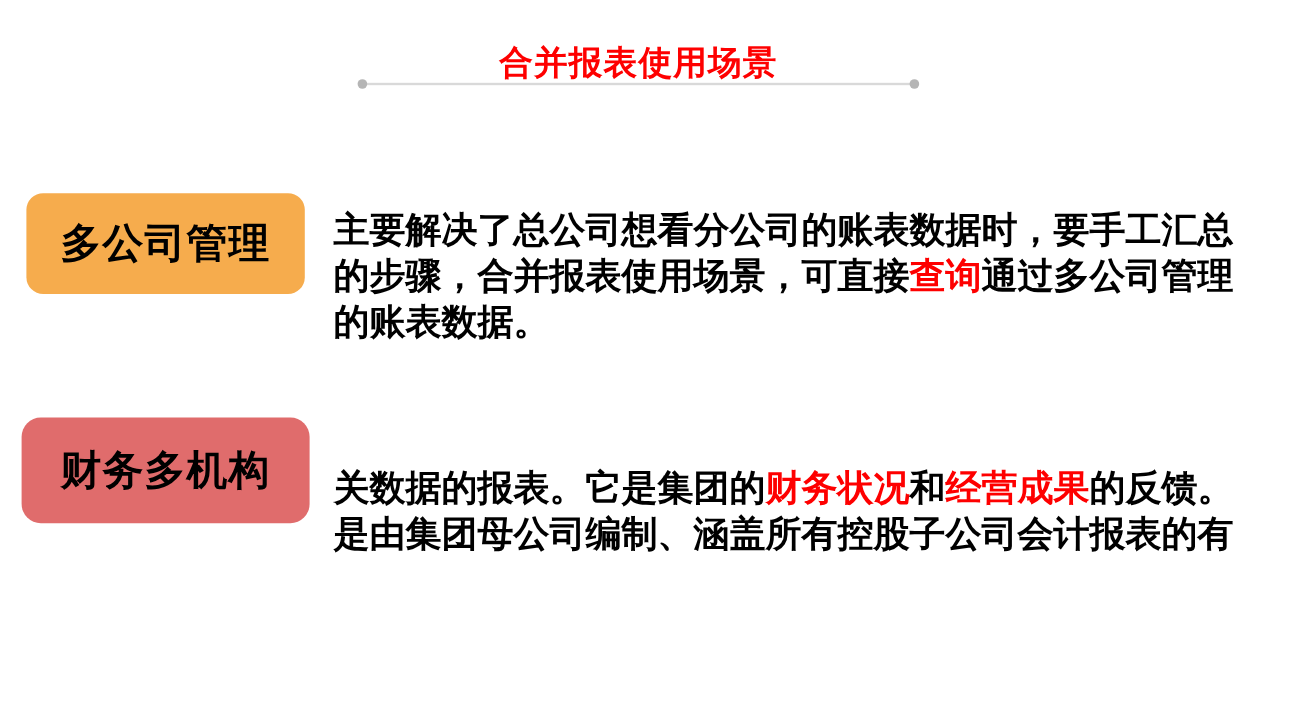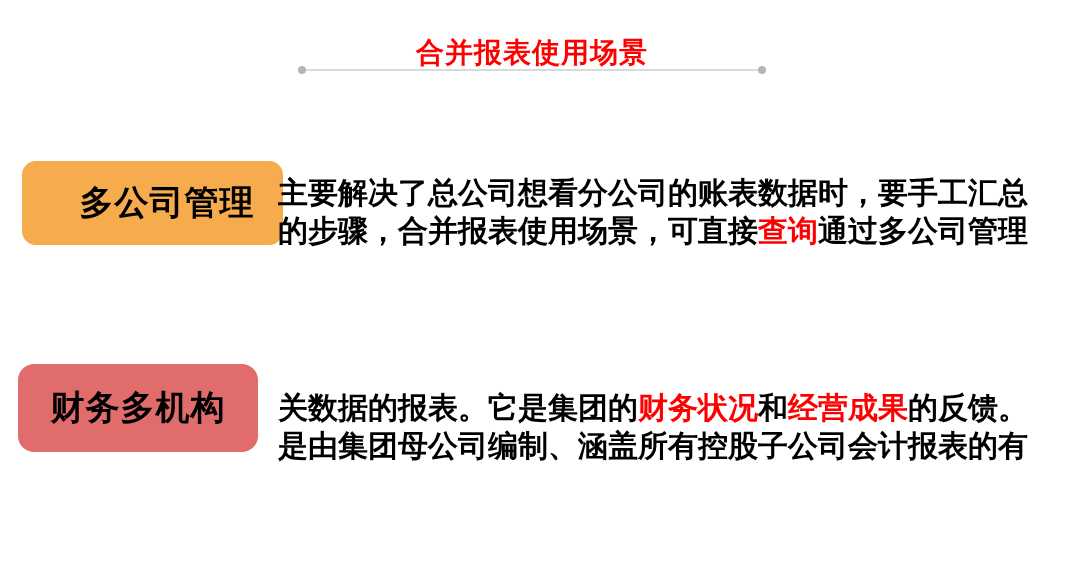--- a/index.html
+++ b/index.html
@@ -59,21 +59,21 @@
   .label-box.box-1 {
     left: 22px;
     top: 161px;
     width: 232px;
     height: 84px;
     border-radius: 14px;
     background: #f6ac4d;
   }
   .label-box.box-2 {
     left: 18px;
-    top: 364px;
+    top: 348px;
     width: 240px;
     height: 88px;
     border-radius: 16px;
     background: #e06c6c;
     font-family: Liberation Mono, monospace;
   }
   .para {
     position: absolute;
     left: 278px;
     width: 780px;
@@ -93,27 +93,28 @@
 
 <div class="slide">
 
   <div class="title-wrap">合并报表使用场景</div>
 
   <div class="divider">
     <span class="dot dot-l"></span>
     <span class="dot dot-r"></span>
   </div>
 
-  <div class="label-box box-1" style="background: rgb(246, 172, 77); padding-left: 29px;">
+  <div class="label-box box-1" style="background: rgb(246, 172, 77);">
     <span>多公司管理</span>
   </div>
 
   <div class="para para-1">
       <div class="line"><span class="">主要解决了总公司想看分公司的账表数据时，要手工汇总</span></div>
       <div class="line"><span class="">的步骤，合并报表使用场景，可直接</span><span class="hl">查询</span><span class="">通过多公司管理</span></div>
+      <div class="line"><span class="">的账表数据。</span></div>
     </div>
 
   <div class="label-box box-2" style="background: rgb(224, 108, 108);">
     <span>财务多机构</span>
   </div>
 
   <div class="para para-2">
       <div class="line"><span class="">关数据的报表。它是集团的</span><span class="hl">财务状况</span><span class="">和</span><span class="hl">经营成果</span><span class="">的反馈。</span></div>
       <div class="line"><span class="">是由集团母公司编制、涵盖所有控股子公司会计报表的有</span></div>
     </div>

